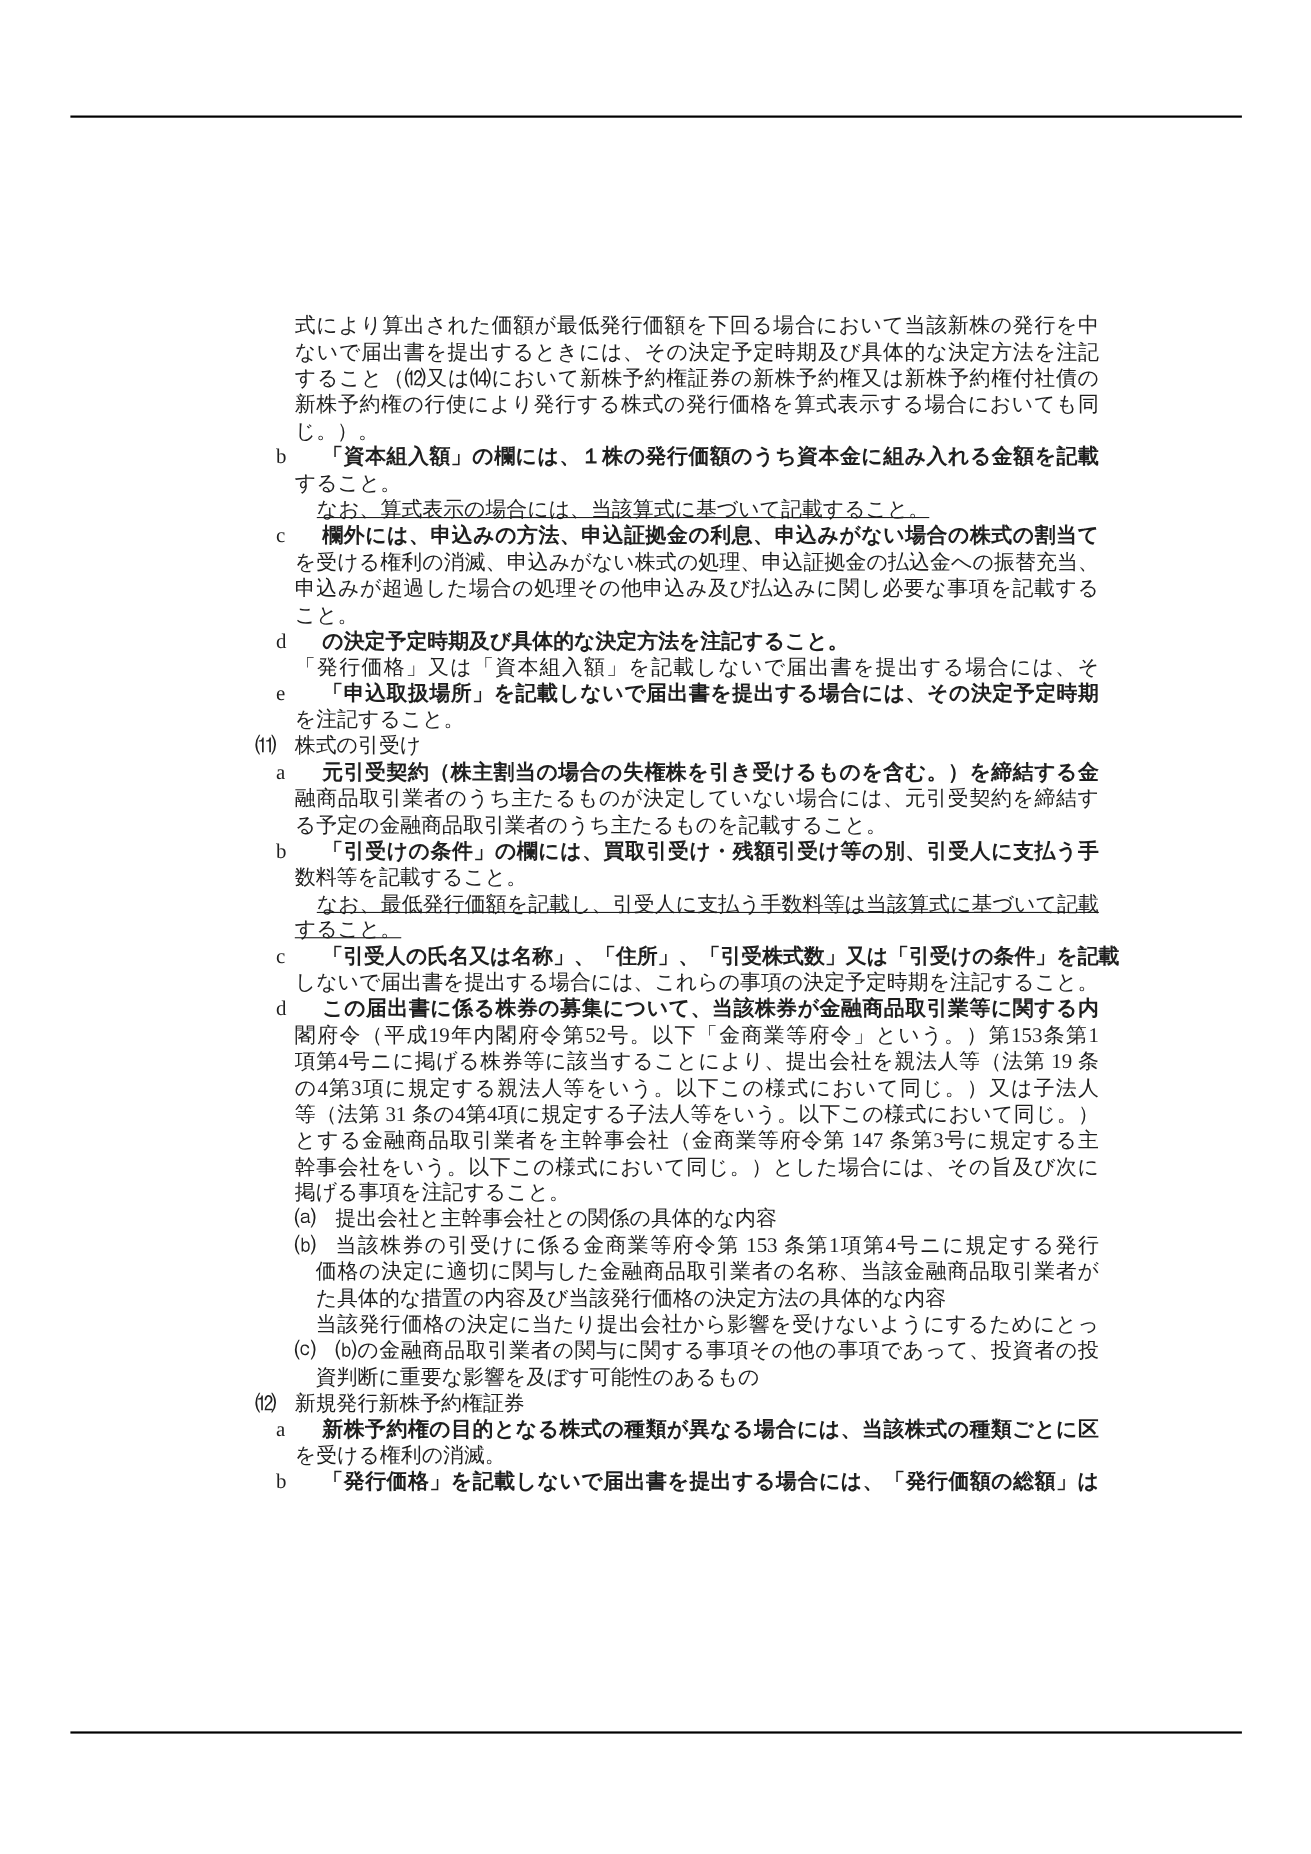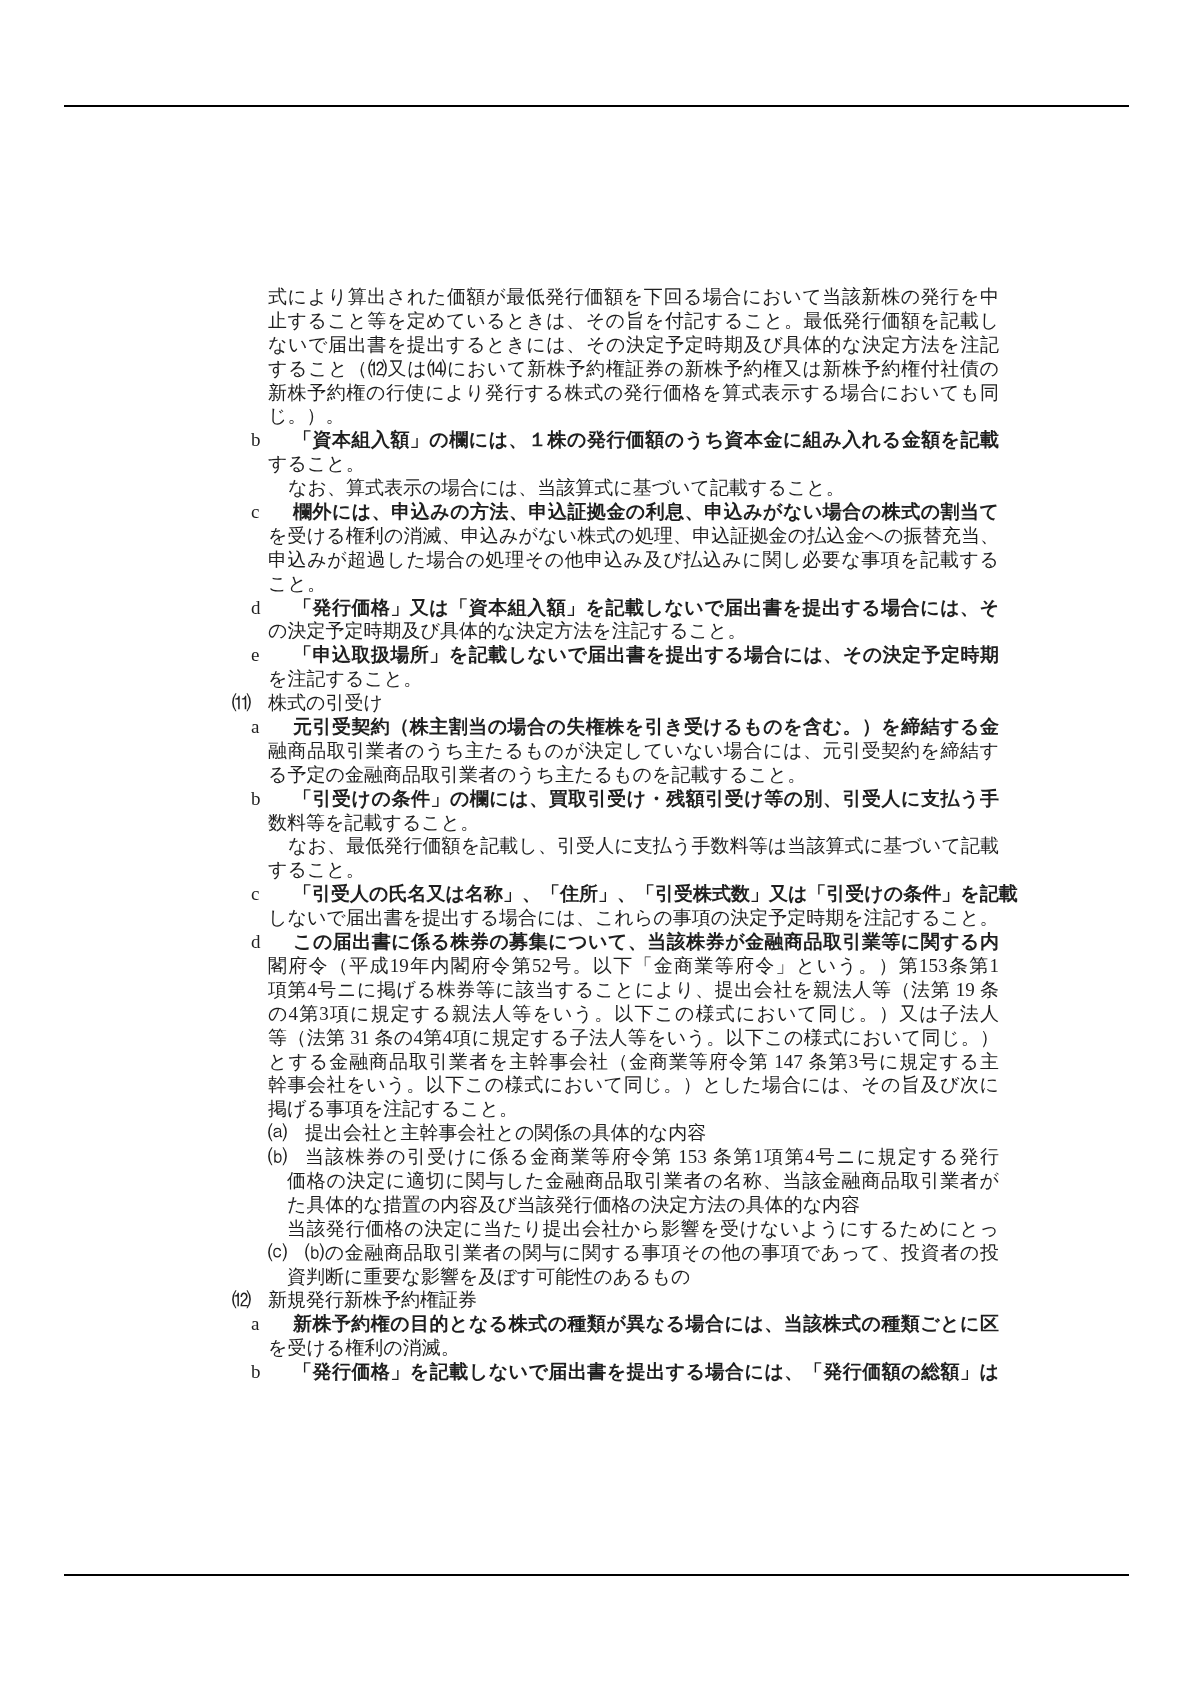--- a/index.html
+++ b/index.html
@@ -47,36 +47,35 @@
   
   .b-cont   { margin-left: 268px; width: 731px; }
   
   .b-letter { margin-left: 268px; width: 731px; }
   .b-letter > .line:first-of-type { text-indent: 25px; font-weight: bold; }
   .b-letter > .marker { left: -17px; }
   
   .b-item   { margin-left: 268px; width: 731px; }
   .b-item > .marker { left: -36px; }
   
-  .b-note   { margin-left: 268px; width: 731px; }
+  .b-note   { margin-left: 268px; width: 731px; text-decoration: underline; }
   .b-note > .line:first-of-type { text-indent: 20px; }
   
   .b-paren  { margin-left: 287px; width: 712px; }
   .b-paren > .line:first-of-type { text-indent: 18px; }
   .b-paren > .marker { left: -19px; }
 </style>
 </head>
 <body>
 
 <div class="page">
   <div class="rule rule-top"></div>
   <div class="text-body" id="doc-body">
       <div class="block b-cont">
         <div class="line jl">式により算出された価額が最低発行価額を下回る場合において当該新株の発行を中</div>
-        <div class="line jl">止すること等を定めているときは、その旨を付記すること。最低発行価額を記載し</div>
         <div class="line jl">ないで届出書を提出するときには、その決定予定時期及び具体的な決定方法を注記</div>
         <div class="line jl">すること（⑿又は⒁において新株予約権証券の新株予約権又は新株予約権付社債の</div>
         <div class="line jl">新株予約権の行使により発行する株式の発行価格を算式表示する場合においても同</div>
         <div class="line">じ。）。</div>
       </div>
       <div class="block b-letter">
         <span class="marker">b</span>
         <div class="line jl">「資本組入額」の欄には、１株の発行価額のうち資本金に組み入れる金額を記載</div>
         <div class="line">すること。</div>
       </div>
@@ -85,22 +84,22 @@
       </div>
       <div class="block b-letter">
         <span class="marker">c</span>
         <div class="line jl">欄外には、申込みの方法、申込証拠金の利息、申込みがない場合の株式の割当て</div>
         <div class="line jl">を受ける権利の消滅、申込みがない株式の処理、申込証拠金の払込金への振替充当、</div>
         <div class="line jl">申込みが超過した場合の処理その他申込み及び払込みに関し必要な事項を記載する</div>
         <div class="line">こと。</div>
       </div>
       <div class="block b-letter">
         <span class="marker">d</span>
+        <div class="line">の決定予定時期及び具体的な決定方法を注記すること。</div>
         <div class="line jl">「発行価格」又は「資本組入額」を記載しないで届出書を提出する場合には、そ</div>
-        <div class="line">の決定予定時期及び具体的な決定方法を注記すること。</div>
       </div>
       <div class="block b-letter">
         <span class="marker">e</span>
         <div class="line jl">「申込取扱場所」を記載しないで届出書を提出する場合には、その決定予定時期</div>
         <div class="line">を注記すること。</div>
       </div>
       <div class="block b-item">
         <span class="marker">⑾</span>
         <div class="line">株式の引受け</div>
       </div>

